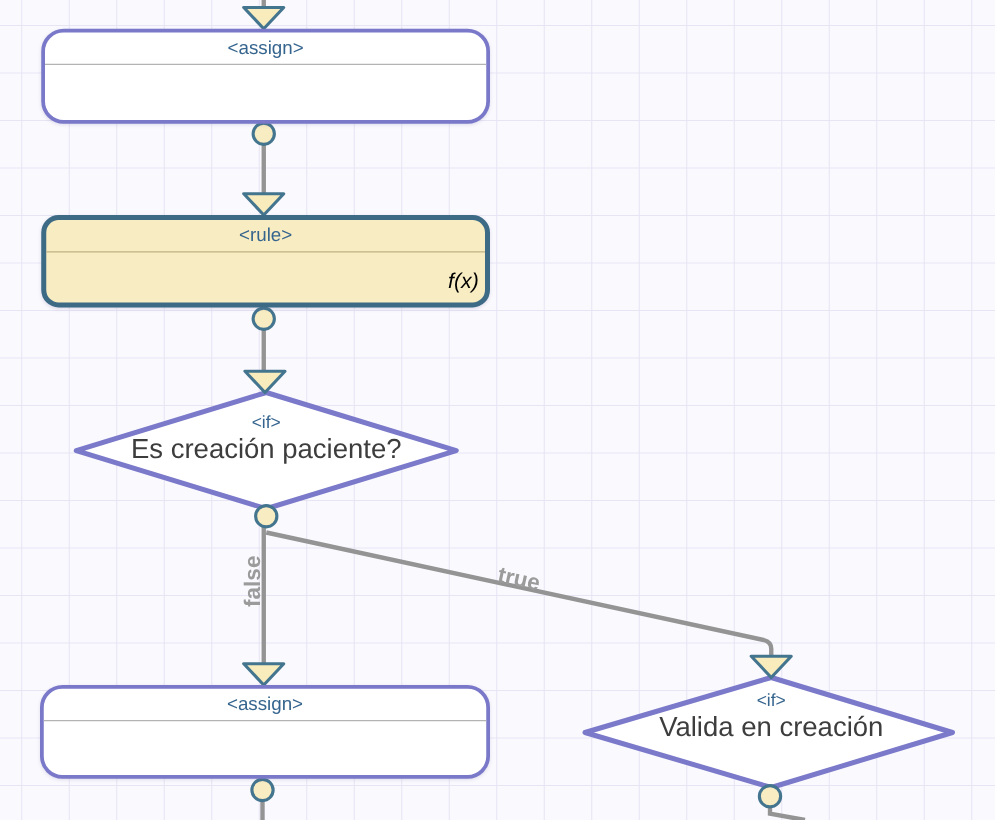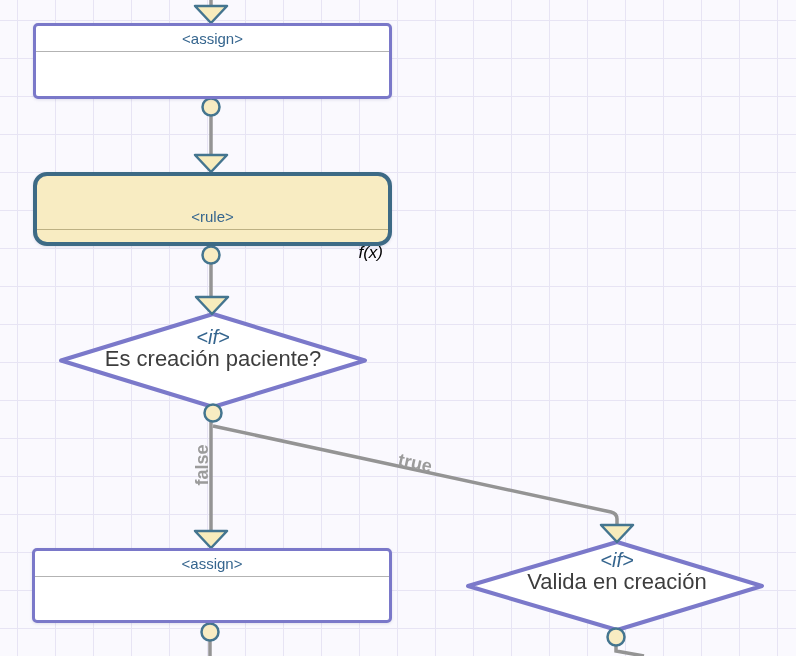--- a/index.html
+++ b/index.html
@@ -16,21 +16,21 @@
     font-family:"Liberation Sans", sans-serif;
   }
   svg.layer { position:absolute; left:0; top:0; }
 
   
   .node {
     position:absolute;
     box-sizing:border-box;
     background:#ffffff;
     border:3.5px solid #7a78c9;
-    border-radius:5px;
+    border-radius:18px;
     box-shadow:0 1px 3px rgba(100,100,150,0.18);
   }
   .node .tag {
     height:21px;
     padding-top:4px;
     text-align:center;
     font-size:15px;
     color:#35658e;
     border-bottom:1px solid #b3b3b3;
   }
@@ -42,39 +42,39 @@
     justify-content:center;
     font-size:23px;
     color:#3d3d3d;
     white-space:nowrap;
   }
   .node.rule {
     background:#f8ecc2;
     border:4px solid #3d6a85;
     border-radius:14px;
   }
-  .node.rule .tag { border-bottom-color:#bdb183;margin-top:28px; }
+  .node.rule .tag { border-bottom-color:#bdb183; }
 
   
   .equals-icon {
     position:absolute; right:17px; top:50%;
     transform:translateY(-50%);
     display:flex; flex-direction:column; gap:4px;
   }
   .equals-icon i { display:block; width:17px; height:4px; background:#8ba6c1; border-radius:1px; }
 
   
   .fx-icon {
     position:absolute; right:5px; bottom:7px;
     font-size:17px; font-style:italic; color:#000000;
   }
 
   
   .diamond-text { position:absolute; width:320px; text-align:center; pointer-events:none; }
-  .diamond-text .dtag   { font-size:20px; line-height:17px; color:#35658e;font-style:italic; }
+  .diamond-text .dtag   { font-size:14px; line-height:17px; color:#35658e; }
   .diamond-text .dlabel { font-size:22px; line-height:26px; color:#3d3d3d; white-space:nowrap; }
 
   
   .edge-label {
     position:absolute;
     width:64px; height:22px;
     text-align:center;
     font-size:18px; font-weight:bold; color:#9b9b9b;
     pointer-events:none;
   }

